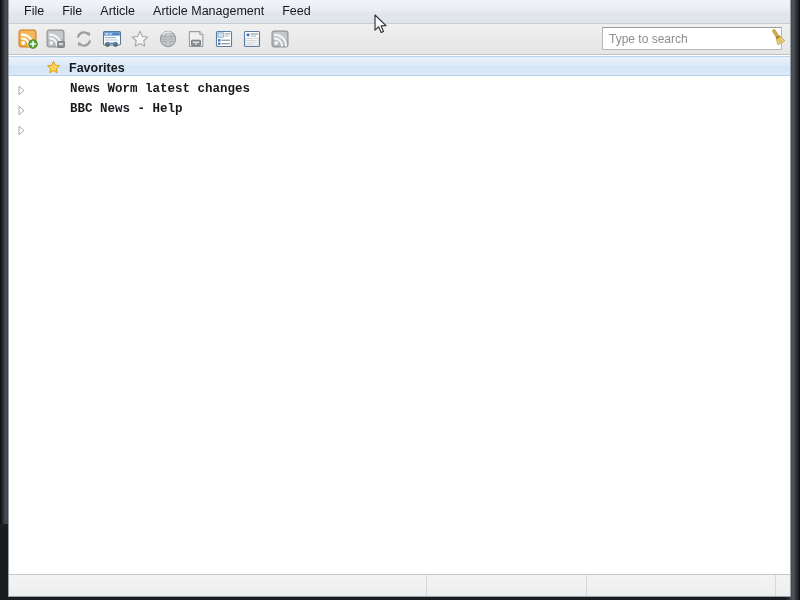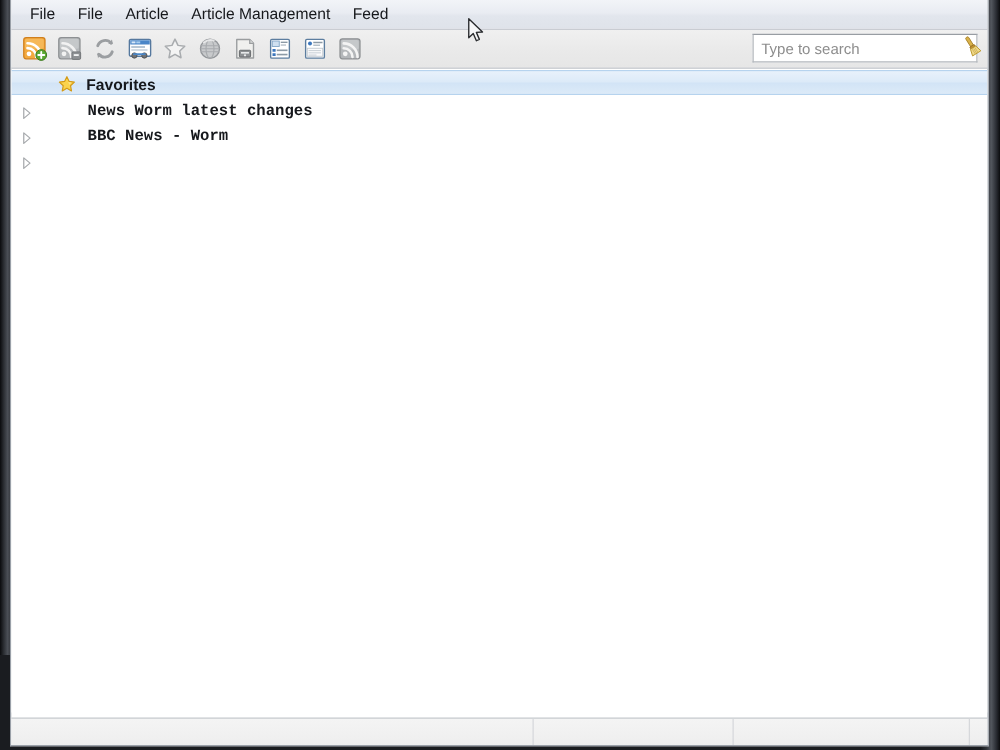--- a/index.html
+++ b/index.html
@@ -393,21 +393,21 @@
         <div class="tree-label">News Worm latest changes</div>
       </div>
 
       <div class="tree-row child">
         <div class="twisty">
           <svg width="9" height="11" viewBox="0 0 9 11">
             <path d="M2 1.3 L7 5.5 L2 9.7 Z" fill="#ffffff" stroke="#a7aaad" stroke-width="1" stroke-linejoin="round"></path>
           </svg>
         </div>
         <div class="tree-icon"></div>
-        <div class="tree-label">BBC News - Worm</div>
+        <div class="tree-label">BBC News - Help</div>
       </div>
 
 
       <div class="tree-row child">
         <div class="twisty">
           <svg width="9" height="11" viewBox="0 0 9 11">
             <path d="M2 1.3 L7 5.5 L2 9.7 Z" fill="#ffffff" stroke="#a7aaad" stroke-width="1" stroke-linejoin="round"></path>
           </svg>
         </div>
         <div class="tree-icon"></div>

